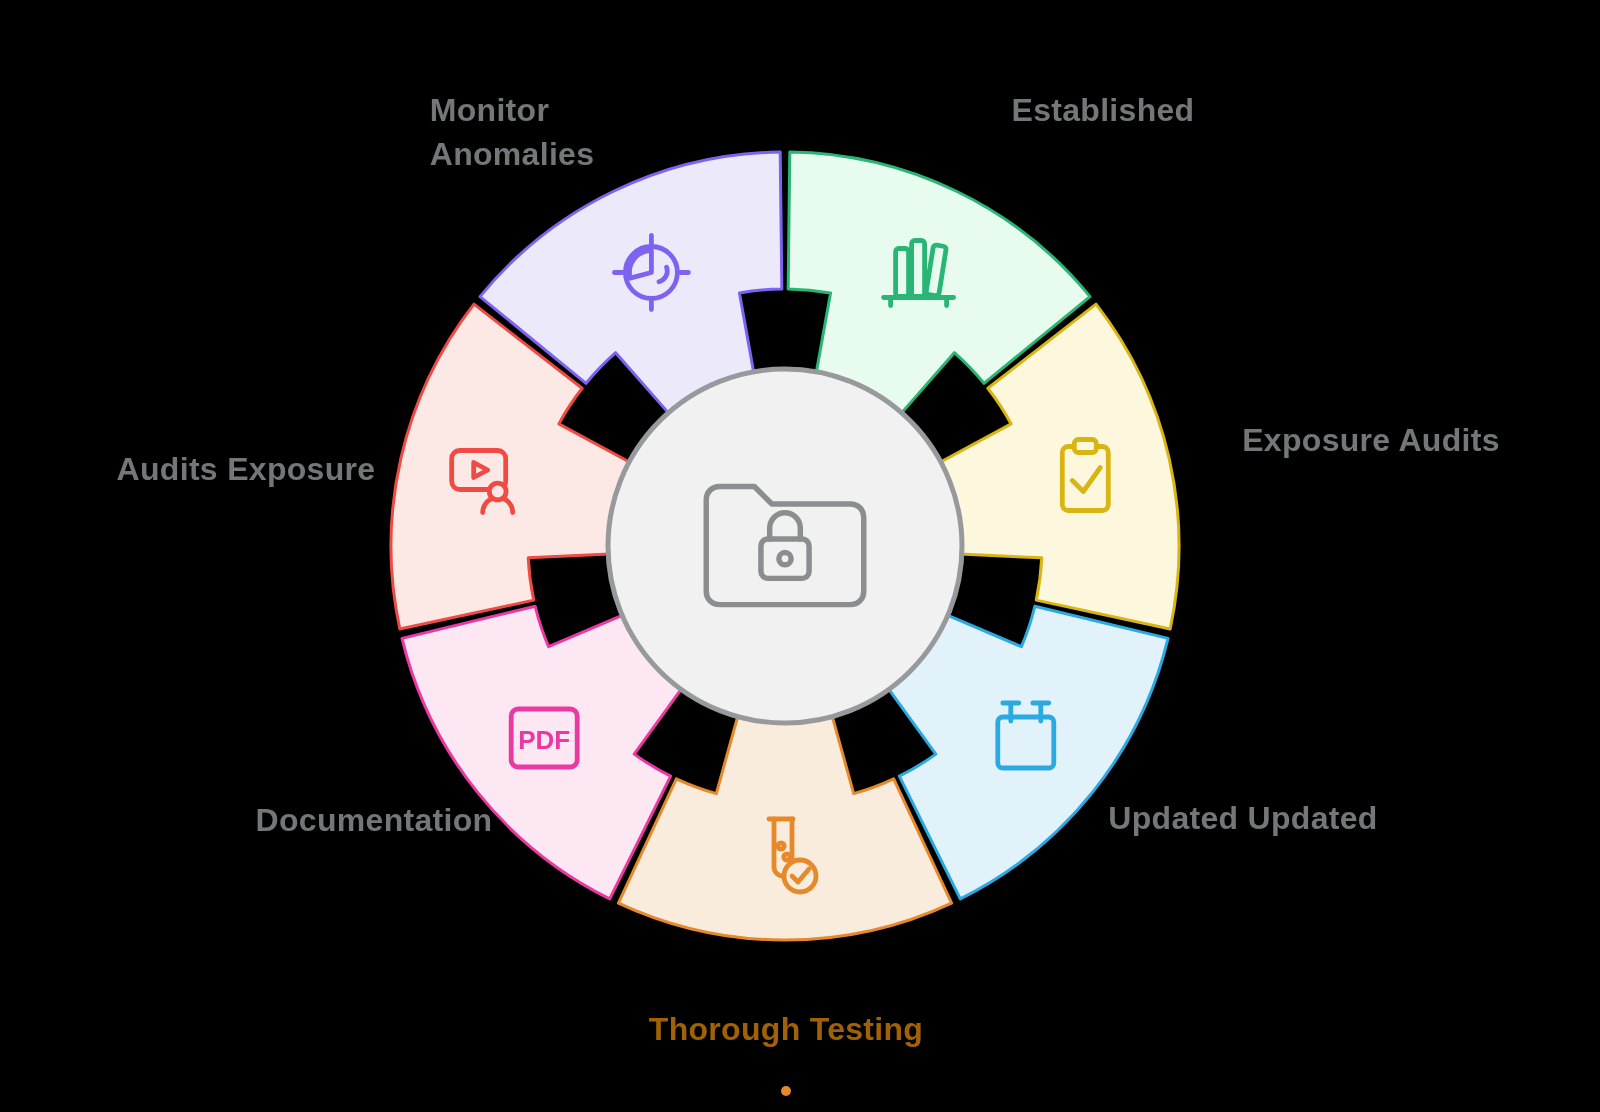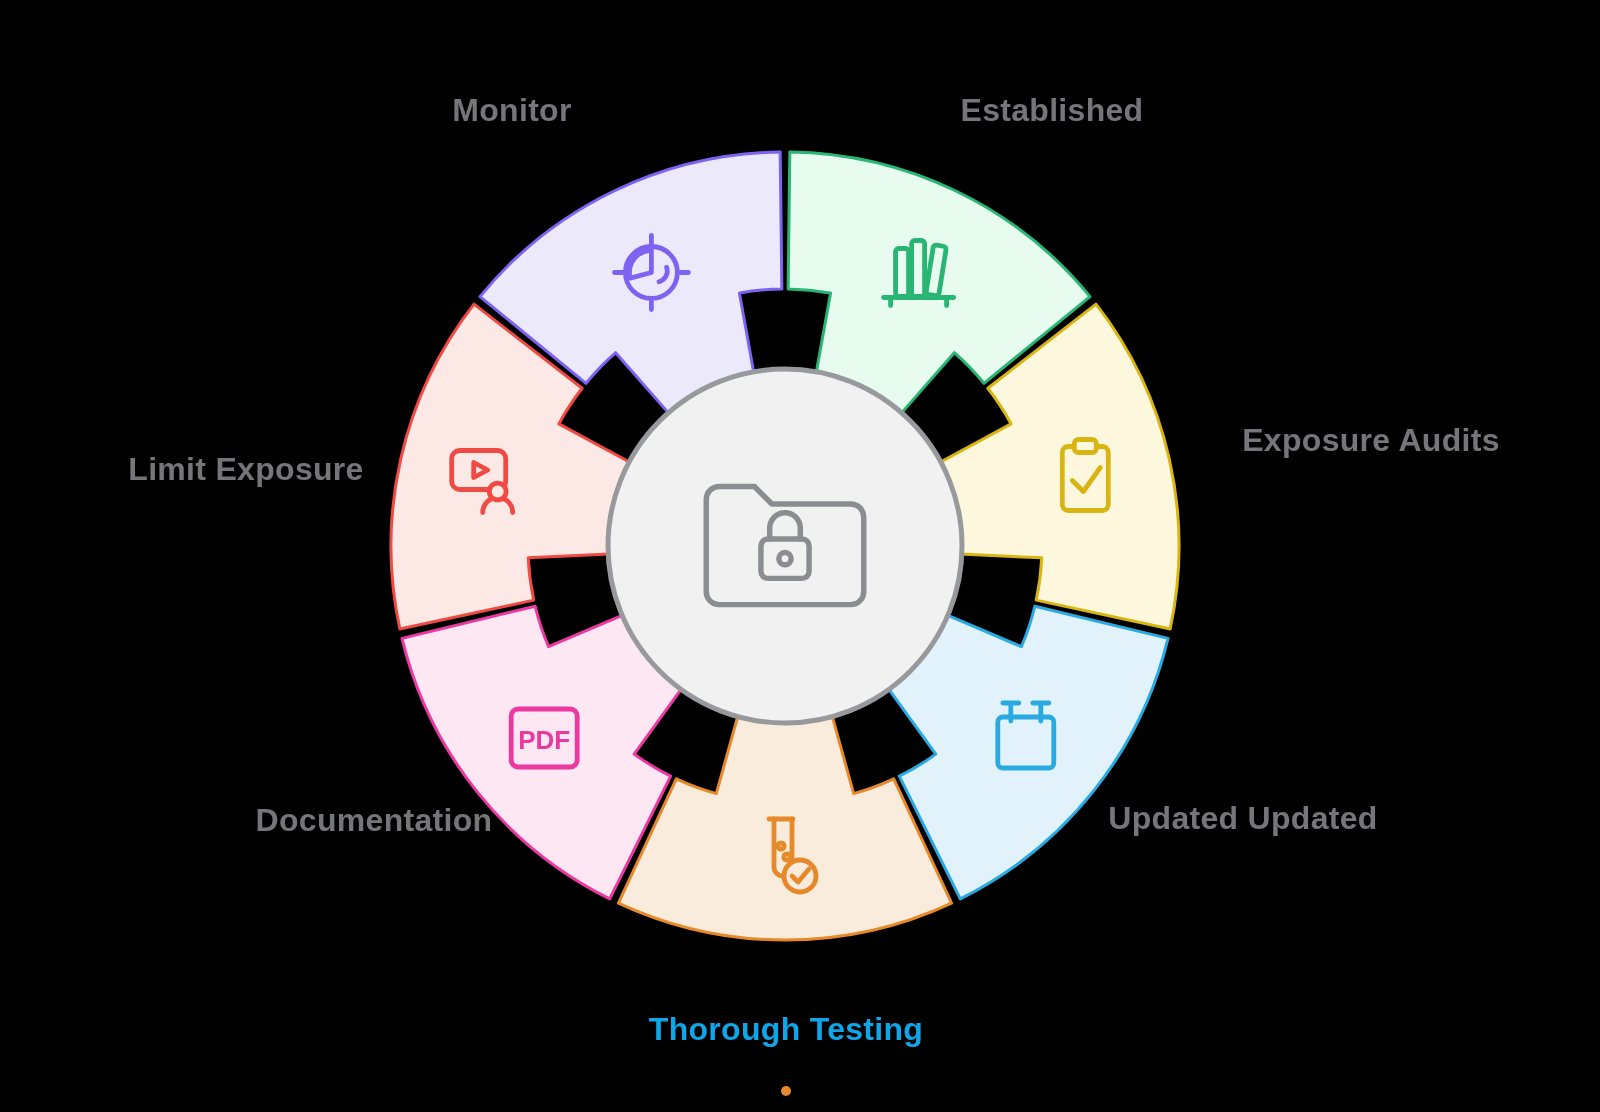--- a/index.html
+++ b/index.html
@@ -97,35 +97,36 @@
       </g>
     <g id="hub-layer">
         <circle cx="785" cy="546" r="177" fill="#f1f1f2" stroke="#97999c" stroke-width="5"></circle>
         <use href="#folder-lock-icon" x="680" y="434" width="210" height="210" color="#8b8d90"></use>
       </g>
     <g id="extras-layer">
         <circle cx="786" cy="1091" r="5" fill="#e6892b"></circle>
       </g>
   </svg>
   <div id="labels-layer">
-      <div class="wheel-label" style="left: 1052px; top: 88px; color: rgb(117, 118, 122);">
+      <div class="wheel-label" style="left: 1103px; top: 88px; color: rgb(117, 118, 122);">
         <div>Established</div>
       </div>
       <div class="wheel-label" style="left: 1371px; top: 418px; color: rgb(117, 118, 122);">
         <div>Exposure Audits</div>
       </div>
       <div class="wheel-label" style="left: 1243px; top: 796px; color: rgb(117, 118, 122);">
         <div>Updated Updated</div>
       </div>
-      <div class="wheel-label" style="left: 786px; top: 1007px; color: #0ea5e9;">
+      <div class="wheel-label" style="left: 786px; top: 1007px; color: #a16207;">
         <div>Thorough Testing</div>
       </div>
       <div class="wheel-label" style="left: 351px; top: 798px; color: rgb(117, 118, 122); margin-left: 23px;">
         <div>Documentation</div>
       </div>
       <div class="wheel-label" style="left: 246px; top: 447px; color: rgb(117, 118, 122);">
-        <div>Limit Exposure</div>
+        <div>Audits Exposure</div>
       </div>
       <div class="wheel-label" style="left: 512px; top: 88px; color: rgb(117, 118, 122);">
         <div>Monitor</div>
+        <div>Anomalies</div>
       </div>
     </div>
 </div>
 
 </body></html>

